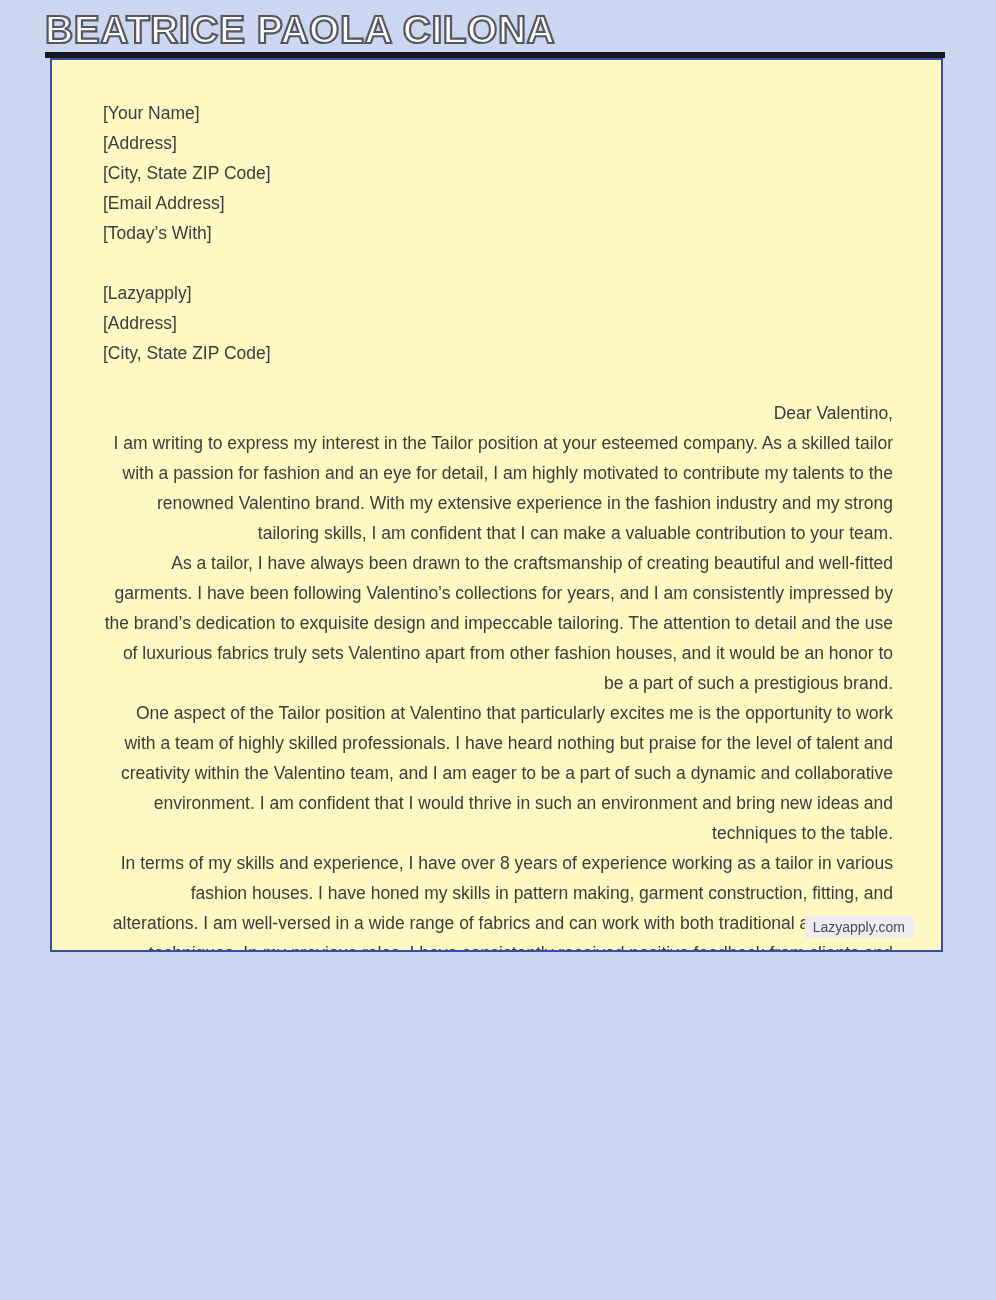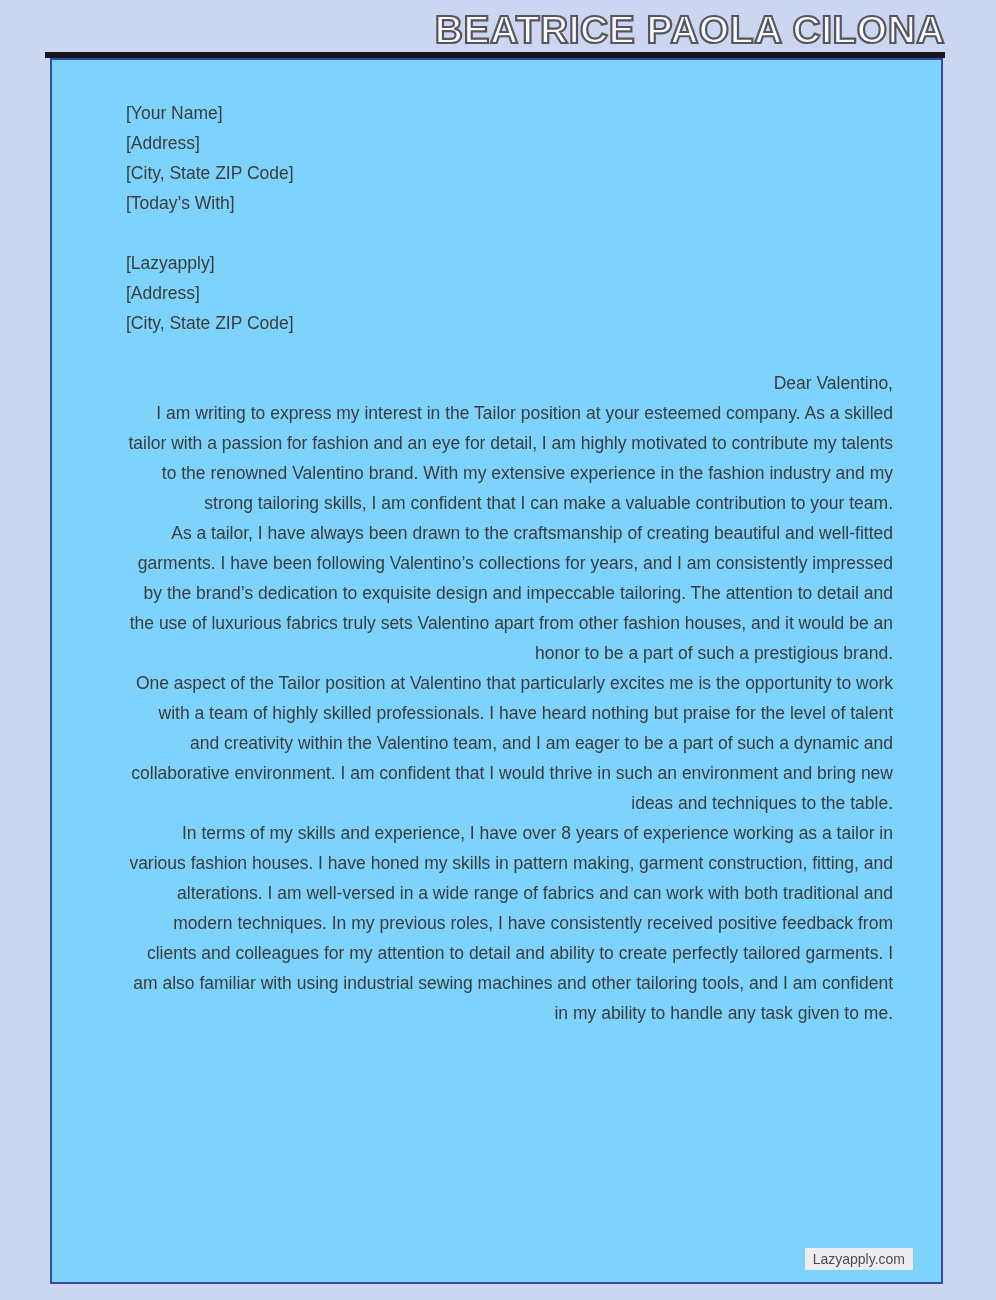--- a/index.html
+++ b/index.html
@@ -13,21 +13,20 @@
     font-family: "Liberation Sans", sans-serif;
   }
   .letterhead {
     position: absolute;
     top: 0;
     left: 45px;
     width: 900px;
     height: 52px;
     display: flex;
     align-items: flex-end;
-    justify-content: flex-end;
   }
   .header-name {
     font-weight: 700;
     font-size: 39px;
     line-height: 1;
     letter-spacing: 0.5px;
     color: #fafafc;
     -webkit-text-stroke: 2.2px #56565f;
     white-space: nowrap;
     padding-bottom: 3px;
@@ -38,24 +37,24 @@
     left: 45px;
     width: 900px;
     height: 6px;
     background: #16161e;
   }
   .page {
     position: absolute;
     top: 58px;
     left: 50px;
     width: 893px;
-    height: 1226px;
-    background: #7dd3fc;
+    height: 894px;
+    background: #fef9c3;
     border: 2px solid #3b4aa2;
-    padding: 38px 48px 0 74px;
+    padding: 38px 48px 0 51px;
     overflow: hidden;
   }
   .page p {
     margin: 0;
     font-size: 17.5px;
     line-height: 30px;
     color: #3c3c3c;
   }
   .block { margin-bottom: 30px; }
   .paragraph { margin-bottom: 30px; text-align: right; }
@@ -77,20 +76,21 @@
 <div class="letterhead">
   <div class="header-name">BEATRICE PAOLA CILONA</div>
 </div>
 <div class="header-rule"></div>
 
 <main class="page">
   <div class="block">
     <p>[Your Name]</p>
     <p>[Address]</p>
     <p>[City, State ZIP Code]</p>
+    <p>[Email Address]</p>
     <p>[Today’s With]</p>
   </div>
 
   <div class="block">
     <p>[Lazyapply]</p>
     <p>[Address]</p>
     <p>[City, State ZIP Code]</p>
   </div>
 
   <p class="paragraph">Dear Valentino,</p>

